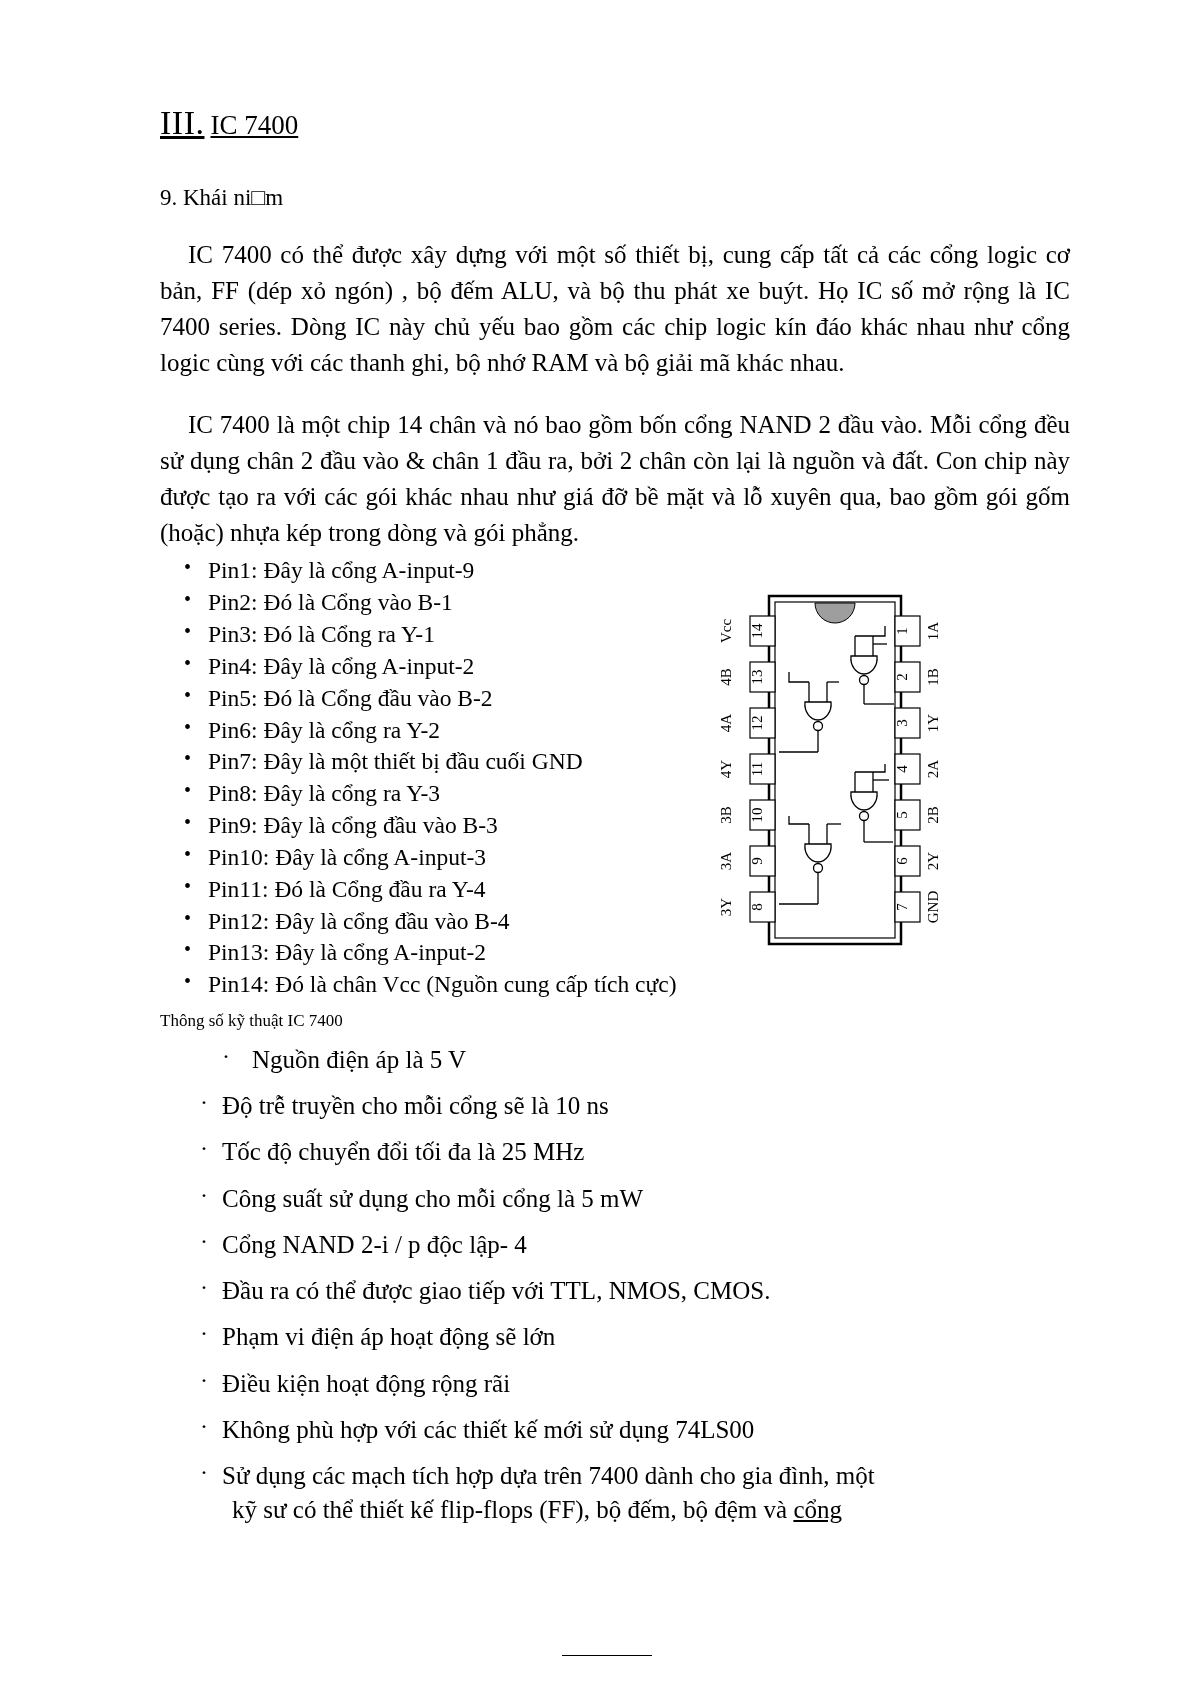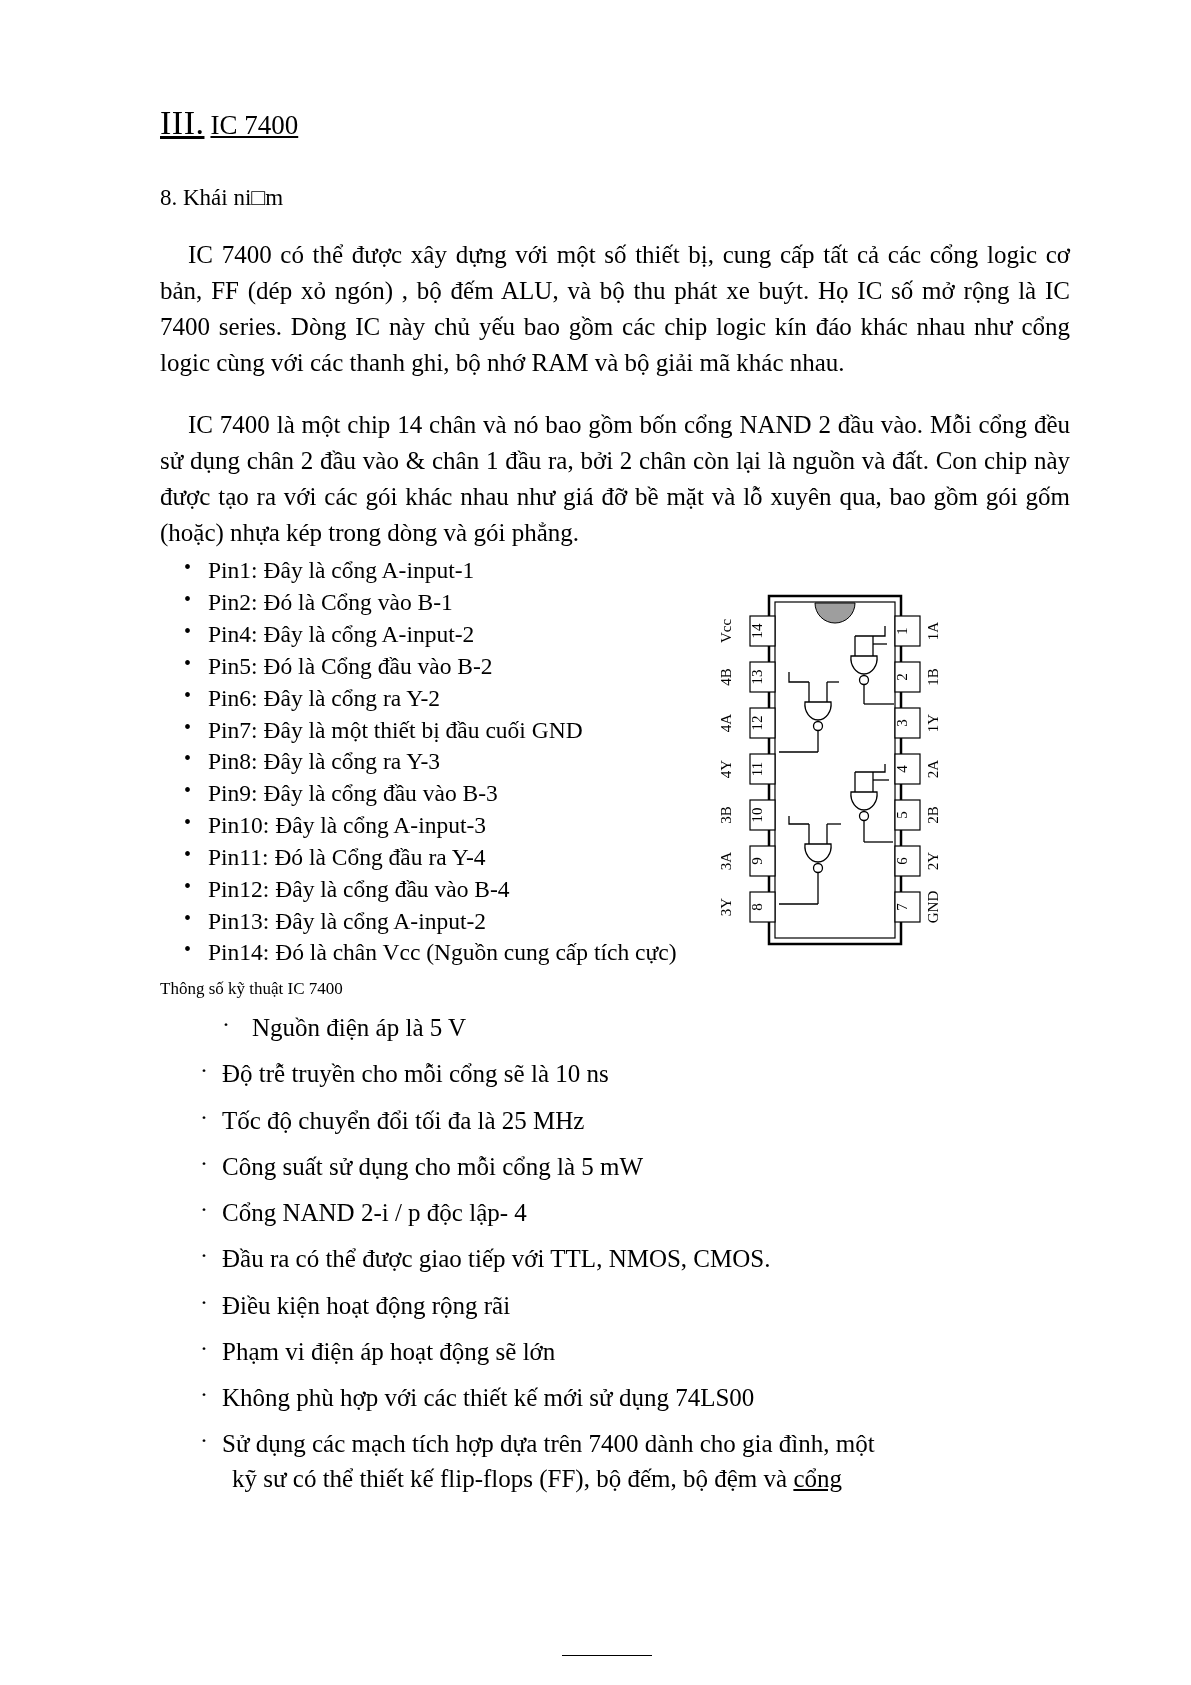--- a/index.html
+++ b/index.html
@@ -152,30 +152,31 @@
 <body>
 
 <div class="page">
 
   <div class="content">
 
     <div class="heading">
       <span class="num">III.</span><span class="title">IC 7400</span>
     </div>
 
-    <div class="sec-label">8. Khái ni□m</div>
+    <div class="sec-label">9. Khái ni□m</div>
 
     <p class="body-par">IC 7400 có thể được xây dựng với một số thiết bị, cung cấp tất cả các cổng logic cơ bản, FF (dép xỏ ngón) , bộ đếm ALU, và bộ thu phát xe buýt. Họ IC số mở rộng là IC 7400 series. Dòng IC này chủ yếu bao gồm các chip logic kín đáo khác nhau như cổng logic cùng với các thanh ghi, bộ nhớ RAM và bộ giải mã khác nhau.</p>
 
     <p class="body-par">IC 7400 là một chip 14 chân và nó bao gồm bốn cổng NAND 2 đầu vào. Mỗi cổng đều sử dụng chân 2 đầu vào &amp; chân 1 đầu ra, bởi 2 chân còn lại là nguồn và đất. Con chip này được tạo ra với các gói khác nhau như giá đỡ bề mặt và lỗ xuyên qua, bao gồm gói gốm (hoặc) nhựa kép trong dòng và gói phẳng.</p>
 
 
     <ul class="pin-list">
-      <li>Pin1: Đây là cổng A-input-1</li>
+      <li>Pin1: Đây là cổng A-input-9</li>
       <li>Pin2: Đó là Cổng vào B-1</li>
+      <li>Pin3: Đó là Cổng ra Y-1</li>
       <li>Pin4: Đây là cổng A-input-2</li>
       <li>Pin5: Đó là Cổng đầu vào B-2</li>
       <li>Pin6: Đây là cổng ra Y-2</li>
       <li>Pin7: Đây là một thiết bị đầu cuối GND</li>
       <li>Pin8: Đây là cổng ra Y-3</li>
       <li>Pin9: Đây là cổng đầu vào B-3</li>
       <li>Pin10: Đây là cổng A-input-3</li>
       <li>Pin11: Đó là Cổng đầu ra Y-4</li>
       <li>Pin12: Đây là cổng đầu vào B-4</li>
       <li>Pin13: Đây là cổng A-input-2</li>
@@ -184,22 +185,22 @@
 
     <div class="spec-head">Thông số kỹ thuật IC 7400</div>
 
     <ul class="spec-list">
       <li class="first">Nguồn điện áp là 5 V</li>
       <li>Độ trễ truyền cho mỗi cổng sẽ là 10 ns</li>
       <li>Tốc độ chuyển đổi tối đa là 25 MHz</li>
       <li>Công suất sử dụng cho mỗi cổng là 5 mW</li>
       <li>Cổng NAND 2-i / p độc lập- 4</li>
       <li>Đầu ra có thể được giao tiếp với TTL, NMOS, CMOS.</li>
+      <li>Phạm vi điện áp hoạt động sẽ lớn</li>
       <li>Điều kiện hoạt động rộng rãi</li>
-      <li>Phạm vi điện áp hoạt động sẽ lớn</li>
       <li>Không phù hợp với các thiết kế mới sử dụng 74LS00</li>
       <li>
         <span>Sử dụng các mạch tích hợp dựa trên 7400 dành cho gia đình, một</span>
         <span class="cont"><span>kỹ sư có thể thiết kế flip-flops (FF), bộ đếm, bộ đệm và </span><span class="u">cổng</span></span>
       </li>
     </ul>
 
   </div>
 
   <div class="diagram">

